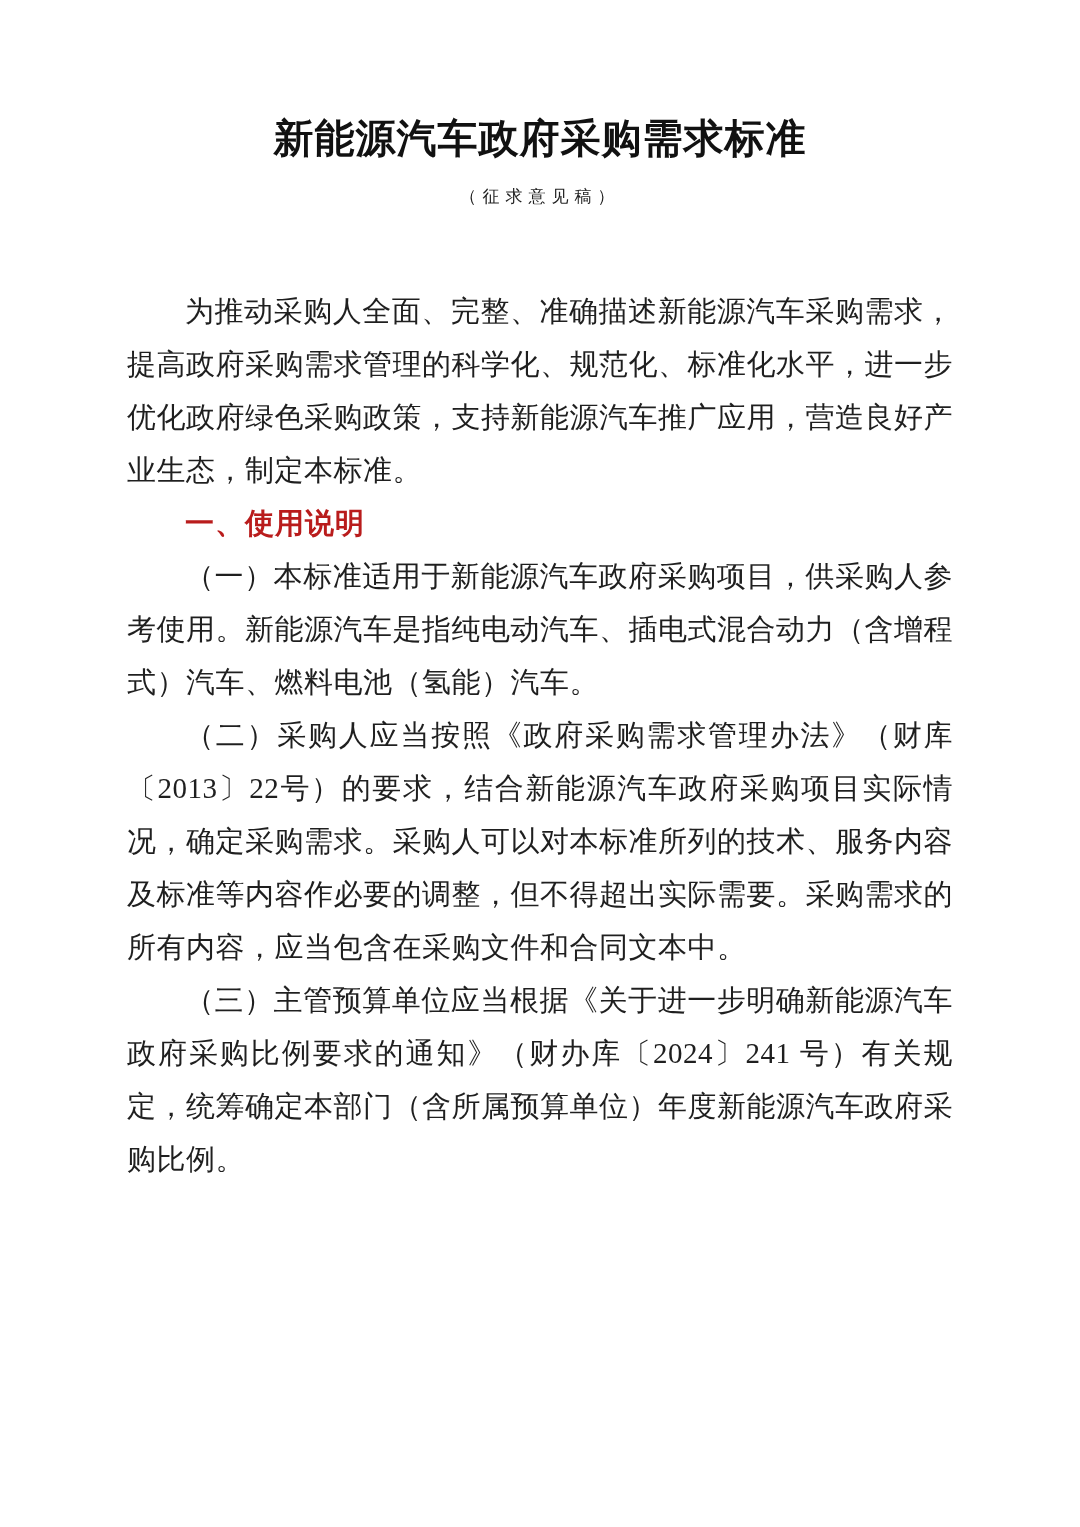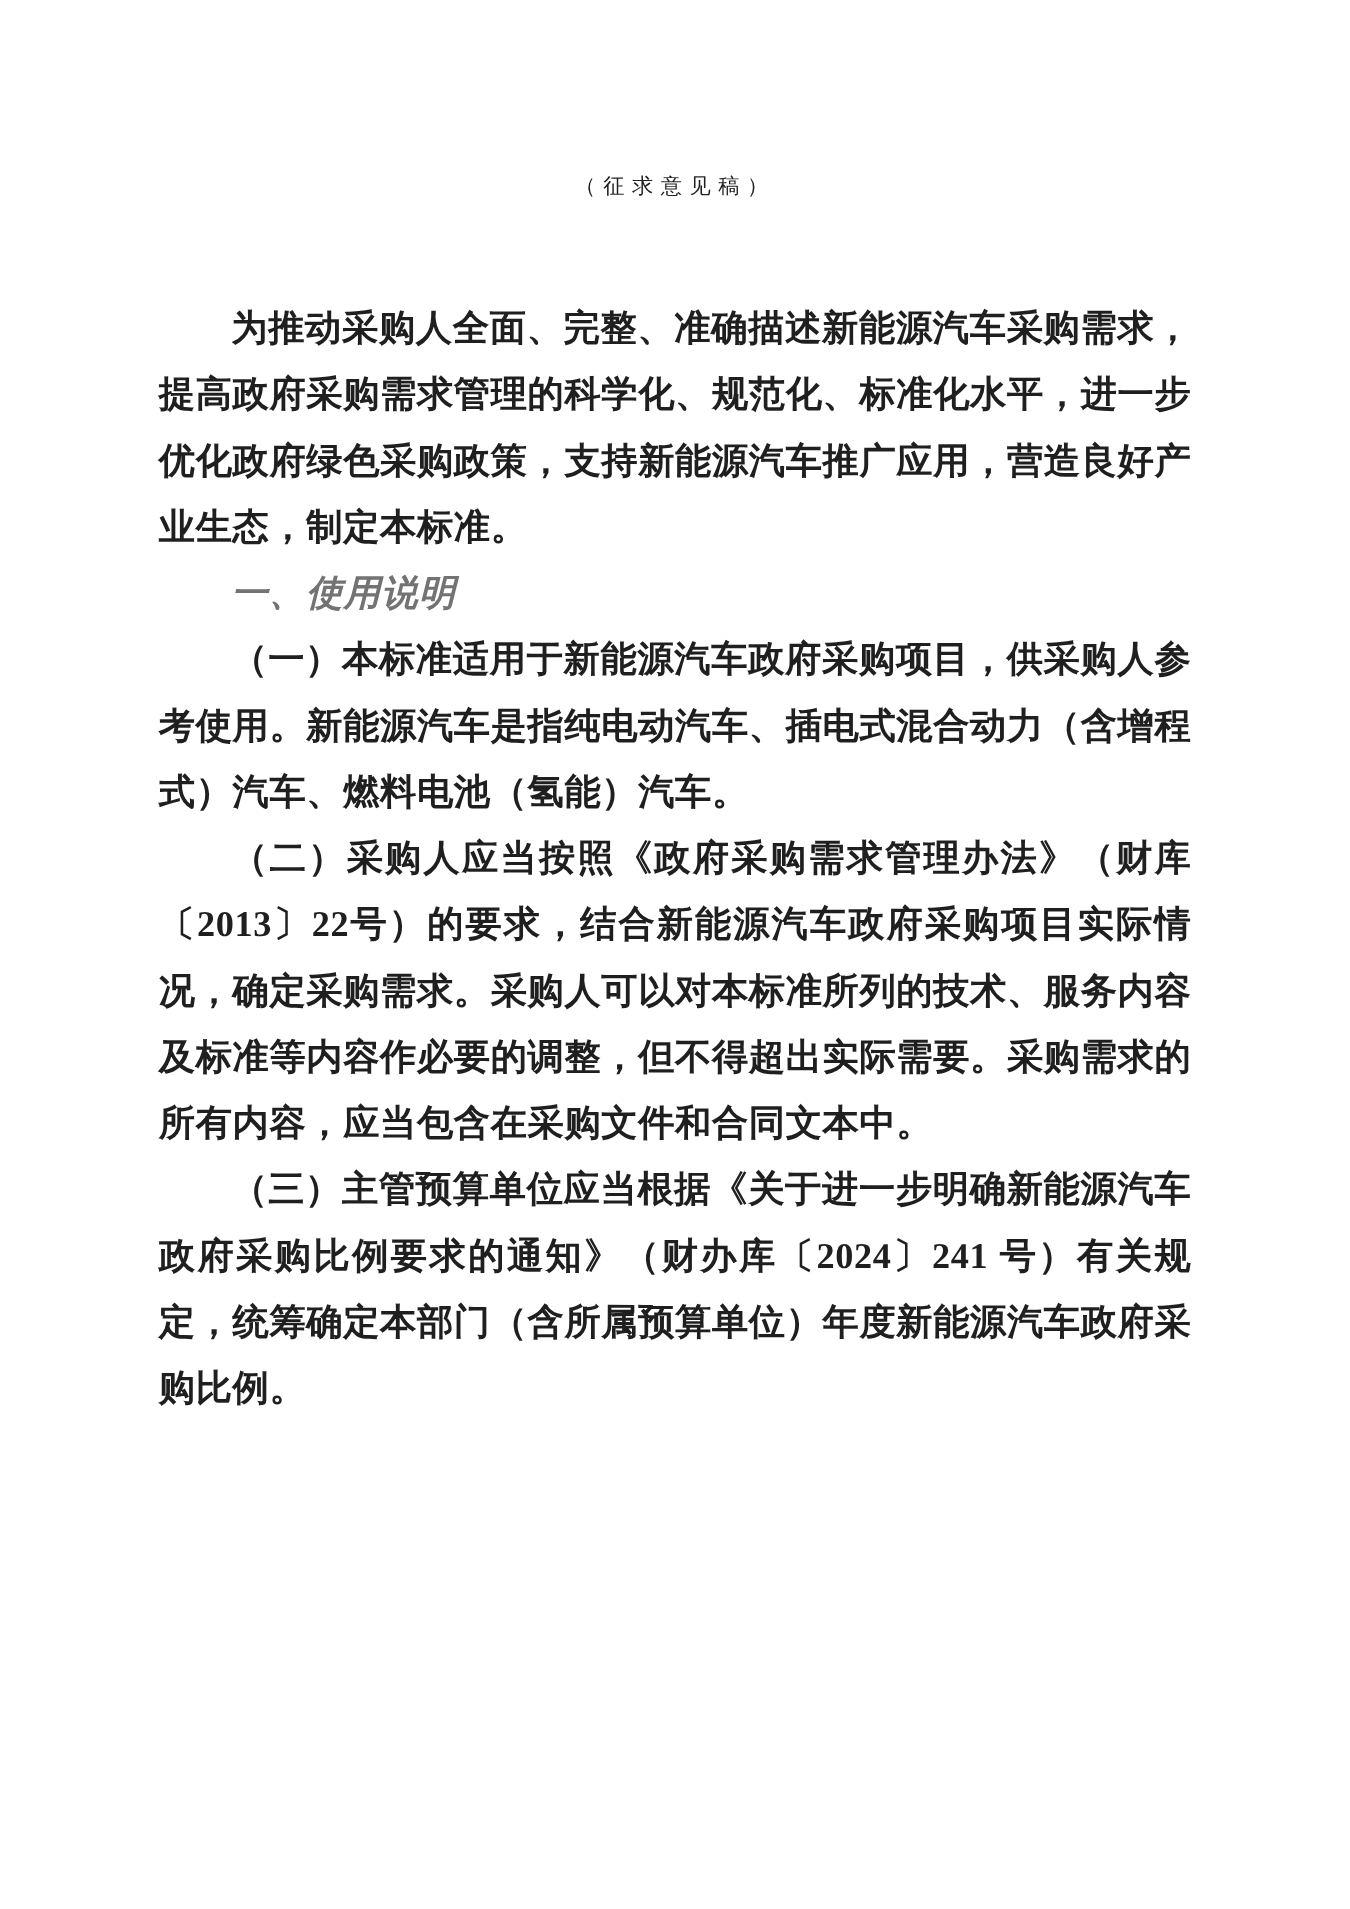--- a/index.html
+++ b/index.html
@@ -41,39 +41,38 @@
     margin-top: 70px;
     font-size: 29px;
     line-height: 53px;
     letter-spacing: 0.5px;
     text-align: justify;
   }
   .para {
     margin: 0;
     padding: 0;
     text-indent: 2em;
-    font-weight: bold;
   }
   .section-heading {
     margin: 0;
     padding: 0;
     font-size: 29px;
     line-height: 53px;
     font-weight: bold;
     text-indent: 2em;
     letter-spacing: 1px;
-    color: #737373;
+    color: #b91c1c;
     font-family: "Liberation Sans", "DejaVu Sans", sans-serif;
-    font-style: italic;
   }
 </style>
 </head>
 <body>
 
 <div class="page">
+  <h1 class="doc-title">新能源汽车政府采购需求标准</h1>
 
   <div class="doc-subtitle">（征求意见稿）</div>
 
   <div class="doc-body">
     <p class="para">为推动采购人全面、完整、准确描述新能源汽车采购需求，提高政府采购需求管理的科学化、规范化、标准化水平，进一步优化政府绿色采购政策，支持新能源汽车推广应用，营造良好产业生态，制定本标准。</p>
 
     <h2 class="section-heading">一、使用说明</h2>
 
     <p class="para">（一）本标准适用于新能源汽车政府采购项目，供采购人参考使用。新能源汽车是指纯电动汽车、插电式混合动力（含增程式）汽车、燃料电池（氢能）汽车。</p>
 

